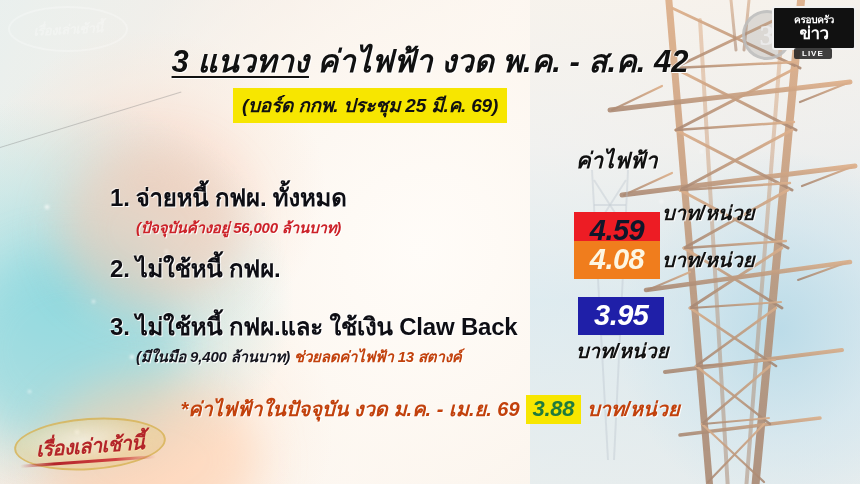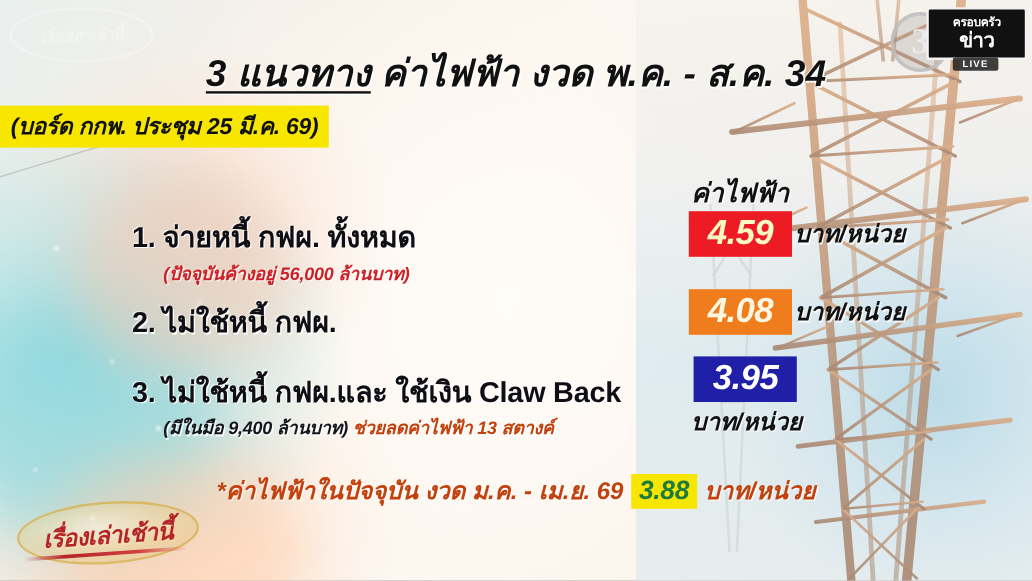--- a/index.html
+++ b/index.html
@@ -140,21 +140,21 @@
     text-shadow: 1px 1px 0 rgba(255,255,255,0.95), -1px 0 0 rgba(255,255,255,0.7);
     white-space: nowrap;
   }
   .h-underline {
     text-decoration: underline;
     text-underline-offset: 4px;
     text-decoration-thickness: 2px;
     margin-top: 44px;
   }
   .subhead-wrap {
-    position:absolute; left:0; top: 88px; width: 740px; 
+    position:absolute; left:0; top: 88px; width: 740px; text-align:center;
   }
   .subhead {
     display:inline-block;
     background: #f7e600;
     color: #111;
     font-size: 19px;
     font-weight: bold;
     font-style: italic;
     padding: 2px 9px 3px 9px;
     letter-spacing: -0.2px;
@@ -341,30 +341,30 @@
   <div class="ch3-block">
     <div class="ch3-ring"></div>
     <div class="ch3-box">
       <span class="ch3-top">ครอบครัว</span>
       <span class="ch3-bot">ข่าว</span>
     </div>
     <div class="ch3-live">LIVE</div>
   </div>
 
   <div class="headline">
-    <span class="h-main"><span class="h-underline">3 แนวทาง</span><span> ค่าไฟฟ้า งวด พ.ค. - ส.ค. 34</span></span>
+    <span class="h-main"><span class="h-underline">3 แนวทาง</span><span> ค่าไฟฟ้า งวด พ.ค. - ส.ค. 42</span></span>
   </div>
   <div class="subhead-wrap">
     <span class="subhead">(บอร์ด กกพ. ประชุม 25 มี.ค. 69)</span>
   </div>
 
   <div class="rate-header">ค่าไฟฟ้า</div>
 
   <div class="rate-row" id="rate-row-0">
-    <span class="rate-badge" style="background: rgb(237, 28, 36); color: #fef9c3;">4.59</span>
+    <span class="rate-badge" style="background: rgb(237, 28, 36); color: #0f172a; margin-top: 36px;">4.59</span>
     <span class="rate-unit">บาท/หน่วย</span>
   </div>
   <div class="rate-row" id="rate-row-1">
     <span class="rate-badge" style="background: rgb(240, 125, 29); color: rgb(253, 246, 227);">4.08</span>
     <span class="rate-unit">บาท/หน่วย</span>
   </div>
   <div class="rate-row" id="rate-row-2">
     <span class="rate-badge" style="background: rgb(31, 31, 168); color: rgb(255, 255, 255);">3.95</span>
     <span class="rate-unit">บาท/หน่วย</span>
   </div>

